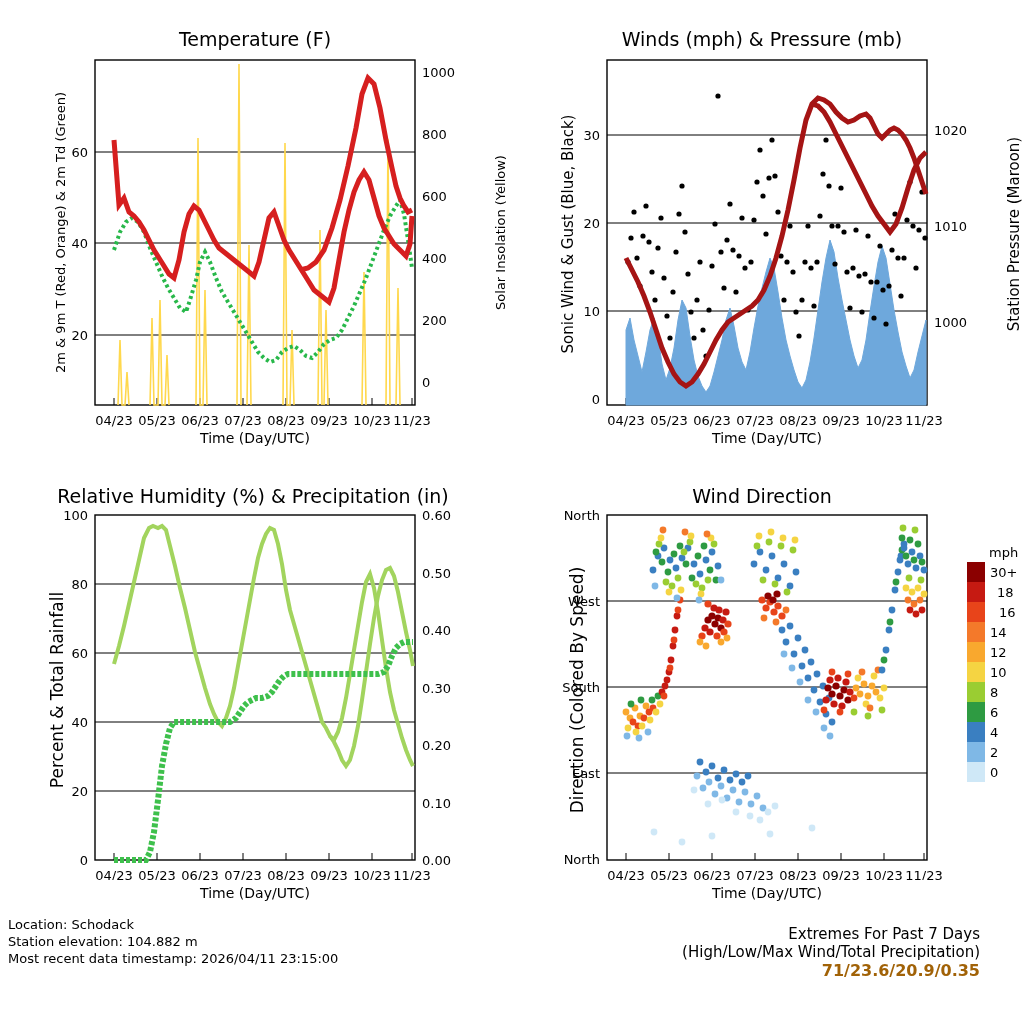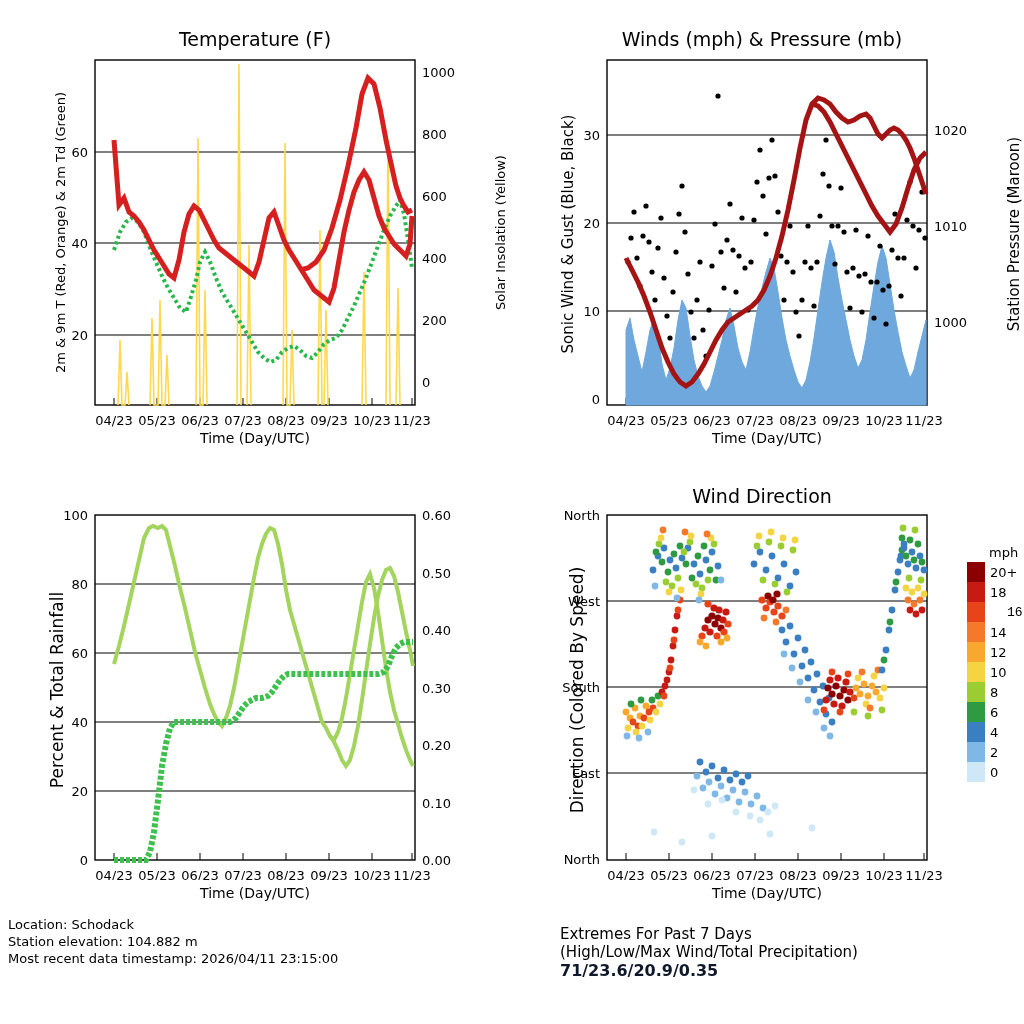--- a/index.html
+++ b/index.html
@@ -4,22 +4,22 @@
 <style>
   html,body{margin:0;padding:0;}
   body{width:1024px;height:1024px;background:#ffffff;font-family:"DejaVu Sans",sans-serif;color:#000;overflow:hidden;}
   .page{position:relative;width:1024px;height:1024px;padding-left:48px;}
   .panel{position:absolute;}
   .title{font-size:19px;text-align:center;}
   .axis-label{font-size:14px;}
   .tick{font-size:13px;}
   svg{display:block;}
   .footer{font-size:13px;line-height:17px;}
-  .extremes{font-size:15px;text-align:left;}
-  .extremes .val{color:#0f172a;font-weight:bold;font-size:16px;}
+  .extremes{font-size:15px;text-align:right;}
+  .extremes .val{color:#a16207;font-weight:bold;font-size:16px;}
   .legend-title{font-size:13px;}
   .legend-lab{font-size:13px;}
 </style>
 </head>
 <body>
 
 <div class="page">
 
   <div class="panel" style="left:0px;top:0px;width:512px;height:460px;">
     <div class="title" style="position:absolute;left:60px;top:28px;width:390px;">Temperature (F)</div>
@@ -245,20 +245,21 @@
           <circle cx="410" cy="192" r="2.6"></circle>
           <circle cx="413" cy="238" r="2.6"></circle>
       </g>
 
       <polyline fill="none" stroke="#a51414" stroke-width="5" points="114,258 120,270 126,282 132,296 138,312 144,330 150,348 156,362 162,374 168,382 174,386 180,382 186,374 192,364 198,352 204,340 210,330 216,322 222,318 228,314 234,310 240,306 246,300 252,290 258,276 264,258 270,236 276,210 282,180 288,148 294,120 300,104 306,98 312,100 318,104 324,112 330,118 336,122 342,120 348,116 354,114 358,118 362,126 366,134 370,138 374,134 378,130 382,128 386,130 390,134 394,140 398,148 402,158 406,170 410,182 414,194"></polyline>
       <polyline fill="none" stroke="#a51414" stroke-width="5" points="300,104 306,106 312,112 318,122 324,134 330,146 336,158 342,170 348,182 354,194 360,206 366,216 372,224 378,232 384,224 390,208 396,188 402,170 408,158 414,152"></polyline>
     </svg>
   </div>
 
   <div class="panel" style="left:0px;top:460px;width:512px;height:460px;">
+    <div class="title" style="position:absolute;left:18px;top:25px;width:470px;">Relative Humidity (%) &amp; Precipitation (in)</div>
     <div class="axis-label" style="position:absolute;left:-93px;top:220px;width:300px;text-align:center;font-size:17px;transform:rotate(-90deg);">Percent &amp; Total Rainfall</div>
     <div class="axis-label" style="position:absolute;left:95px;top:425px;width:320px;text-align:center;">Time (Day/UTC)</div>
 
     <svg width="512" height="420" viewBox="0 0 512 420">
       <rect x="95" y="55" width="320" height="345" fill="none" stroke="#000" stroke-width="1.4"></rect>
       <line x1="95" y1="331" x2="415" y2="331" stroke="#000" stroke-width="1"></line>
       <line x1="95" y1="262" x2="415" y2="262" stroke="#000" stroke-width="1"></line>
       <line x1="95" y1="193" x2="415" y2="193" stroke="#000" stroke-width="1"></line>
       <line x1="95" y1="124" x2="415" y2="124" stroke="#000" stroke-width="1"></line>
 
@@ -709,29 +710,29 @@
             <circle cx="410" cy="150" r="3.4"></circle>
           </g>
       </g>
     </svg>
 
     <div style="position:absolute;left:455px;top:85px;width:60px;">
       <div class="legend-title" style="margin-left:22px;margin-bottom:2px;">mph</div>
       <div id="cbar" style="position:relative;">
           <div style="display: flex; align-items: center; height: 20px;">
             <div style="width: 18px; height: 20px; background: rgb(139, 0, 0);"></div>
-            <div class="legend-lab" style="margin-left: 5px;">20+</div>
+            <div class="legend-lab" style="margin-left: 5px;">30+</div>
           </div>
           <div style="display: flex; align-items: center; height: 20px;">
             <div style="width: 18px; height: 20px; background: rgb(198, 26, 18);"></div>
-            <div class="legend-lab" style="margin-left: 5px;">18</div>
+            <div class="legend-lab" style="margin-left: 12px;">18</div>
           </div>
           <div style="display: flex; align-items: center; height: 20px;">
             <div style="width: 18px; height: 20px; background: rgb(232, 68, 26);"></div>
-            <div class="legend-lab" style="margin-left: 22px; font-family: Liberation Mono, monospace;">16</div>
+            <div class="legend-lab" style="margin-left: 14px;">16</div>
           </div>
           <div style="display: flex; align-items: center; height: 20px;">
             <div style="width: 18px; height: 20px; background: rgb(244, 121, 42);"></div>
             <div class="legend-lab" style="margin-left: 5px;">14</div>
           </div>
           <div style="display: flex; align-items: center; height: 20px;">
             <div style="width: 18px; height: 20px; background: rgb(249, 168, 46);"></div>
             <div class="legend-lab" style="margin-left: 5px;">12</div>
           </div>
           <div style="display: flex; align-items: center; height: 20px;">

